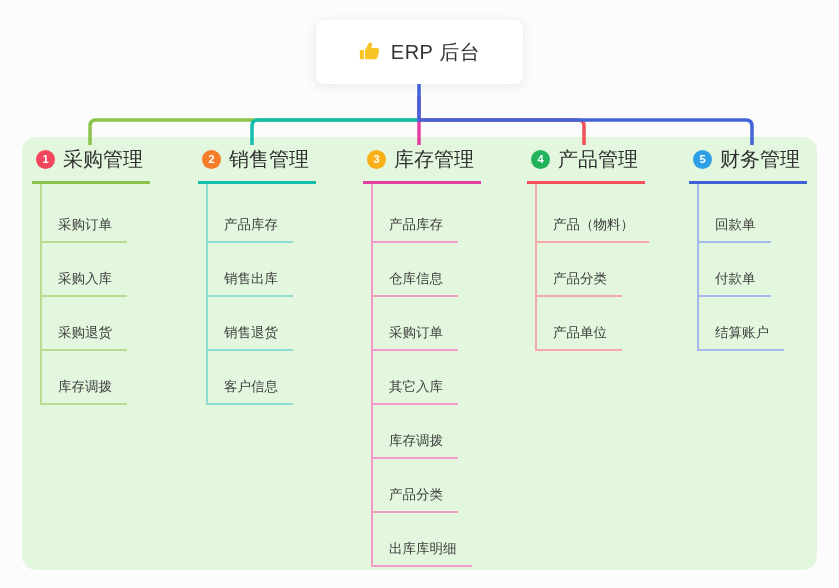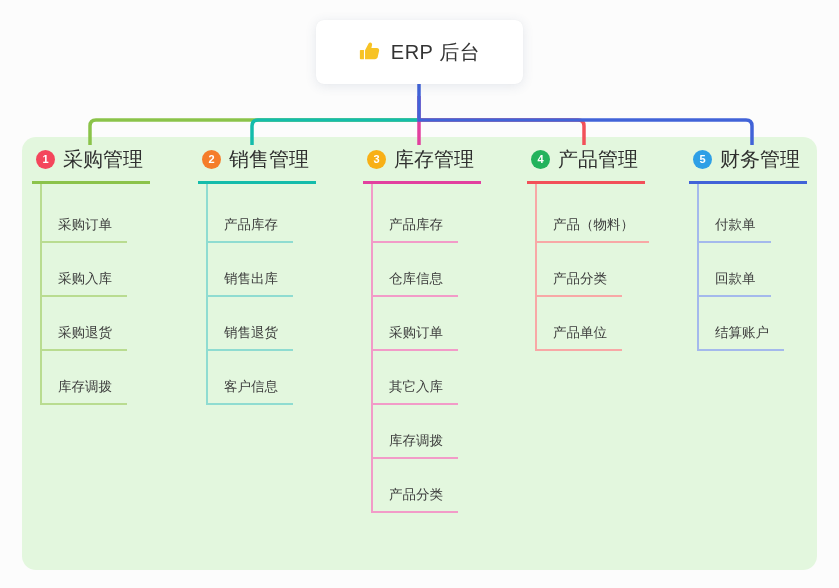--- a/index.html
+++ b/index.html
@@ -106,20 +106,21 @@
     <span class="badge">3</span>
     <span class="branch-label">库存管理</span>
   </div>
   <div class="items">
     <div class="item">产品库存</div>
     <div class="item">仓库信息</div>
     <div class="item">采购订单</div>
     <div class="item">其它入库</div>
     <div class="item">库存调拨</div>
     <div class="item">产品分类</div>
+    <div class="item">出库库明细</div>
   </div>
 </div>
 
 <div class="branch b4" style="--c: #f25059; --light: #f8a8a6; --badge: #23b35c;">
   <div class="branch-header">
     <span class="badge">4</span>
     <span class="branch-label">产品管理</span>
   </div>
   <div class="items">
     <div class="item">产品（物料）</div>
@@ -127,17 +128,17 @@
     <div class="item">产品单位</div>
   </div>
 </div>
 
 <div class="branch b5" style="--c: #4163d8; --light: #a4b9ec; --badge: #2e9fe6;">
   <div class="branch-header">
     <span class="badge">5</span>
     <span class="branch-label">财务管理</span>
   </div>
   <div class="items">
+    <div class="item">回款单</div>
     <div class="item">付款单</div>
-    <div class="item">回款单</div>
     <div class="item">结算账户</div>
   </div>
 </div>
 
 </body></html>

